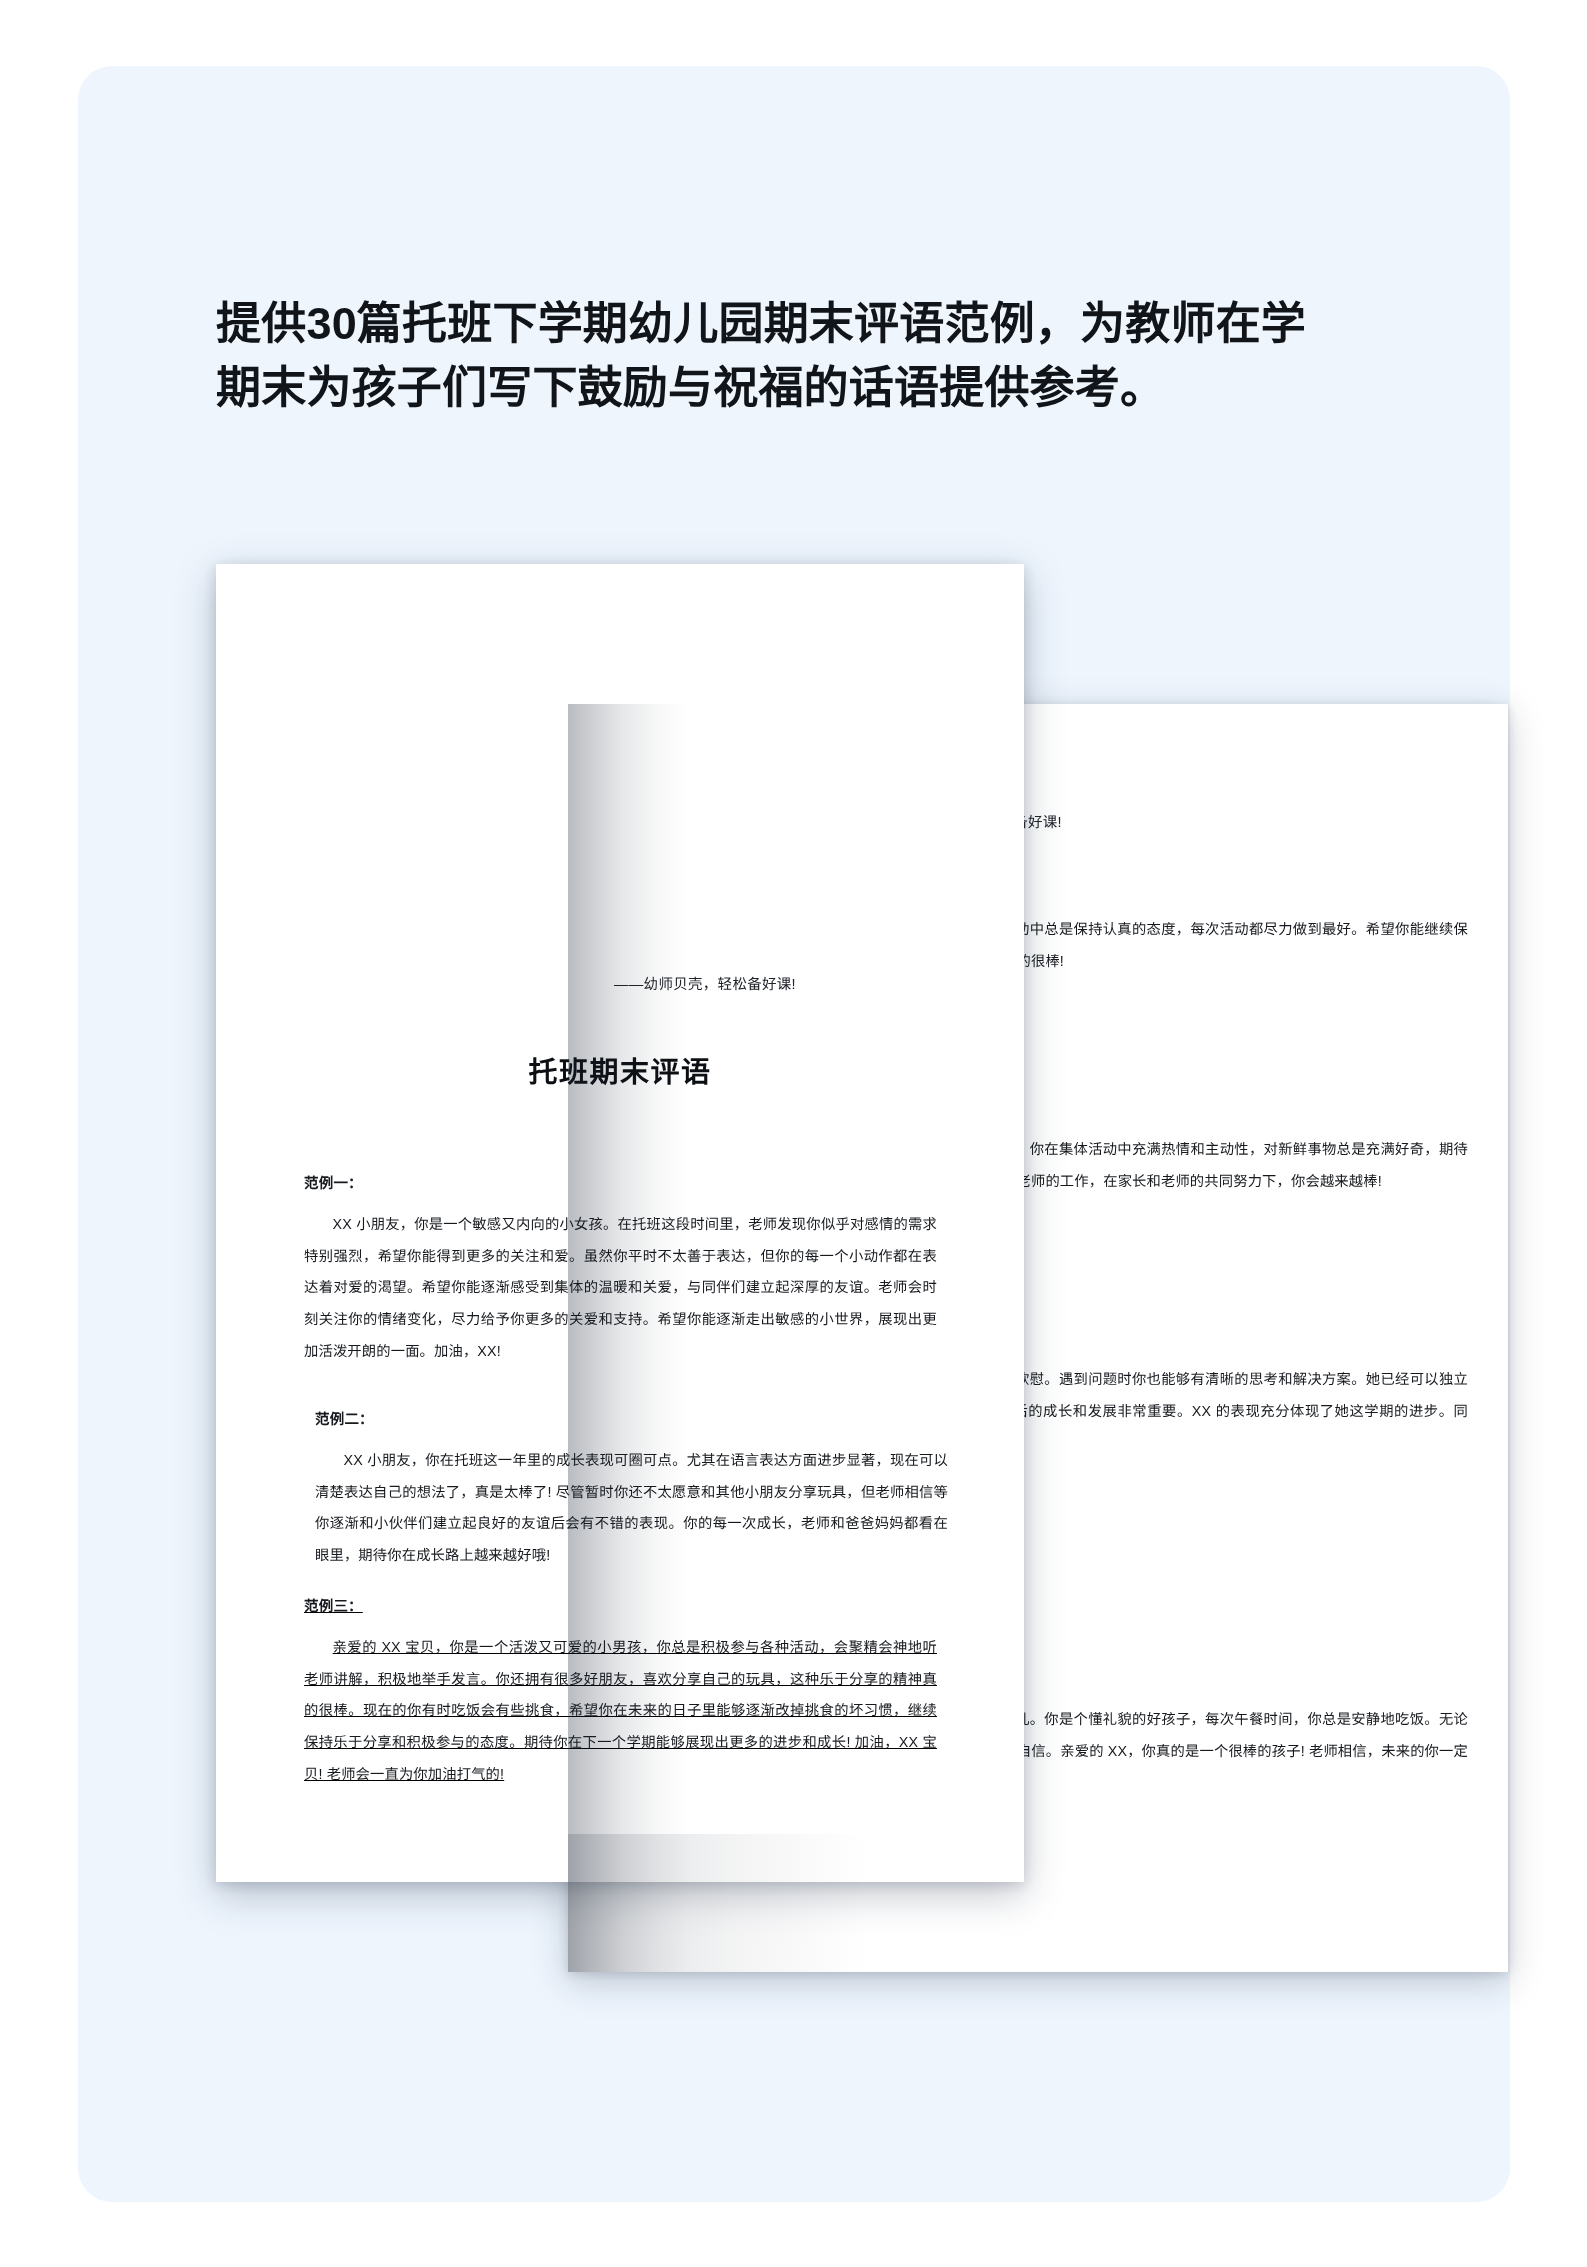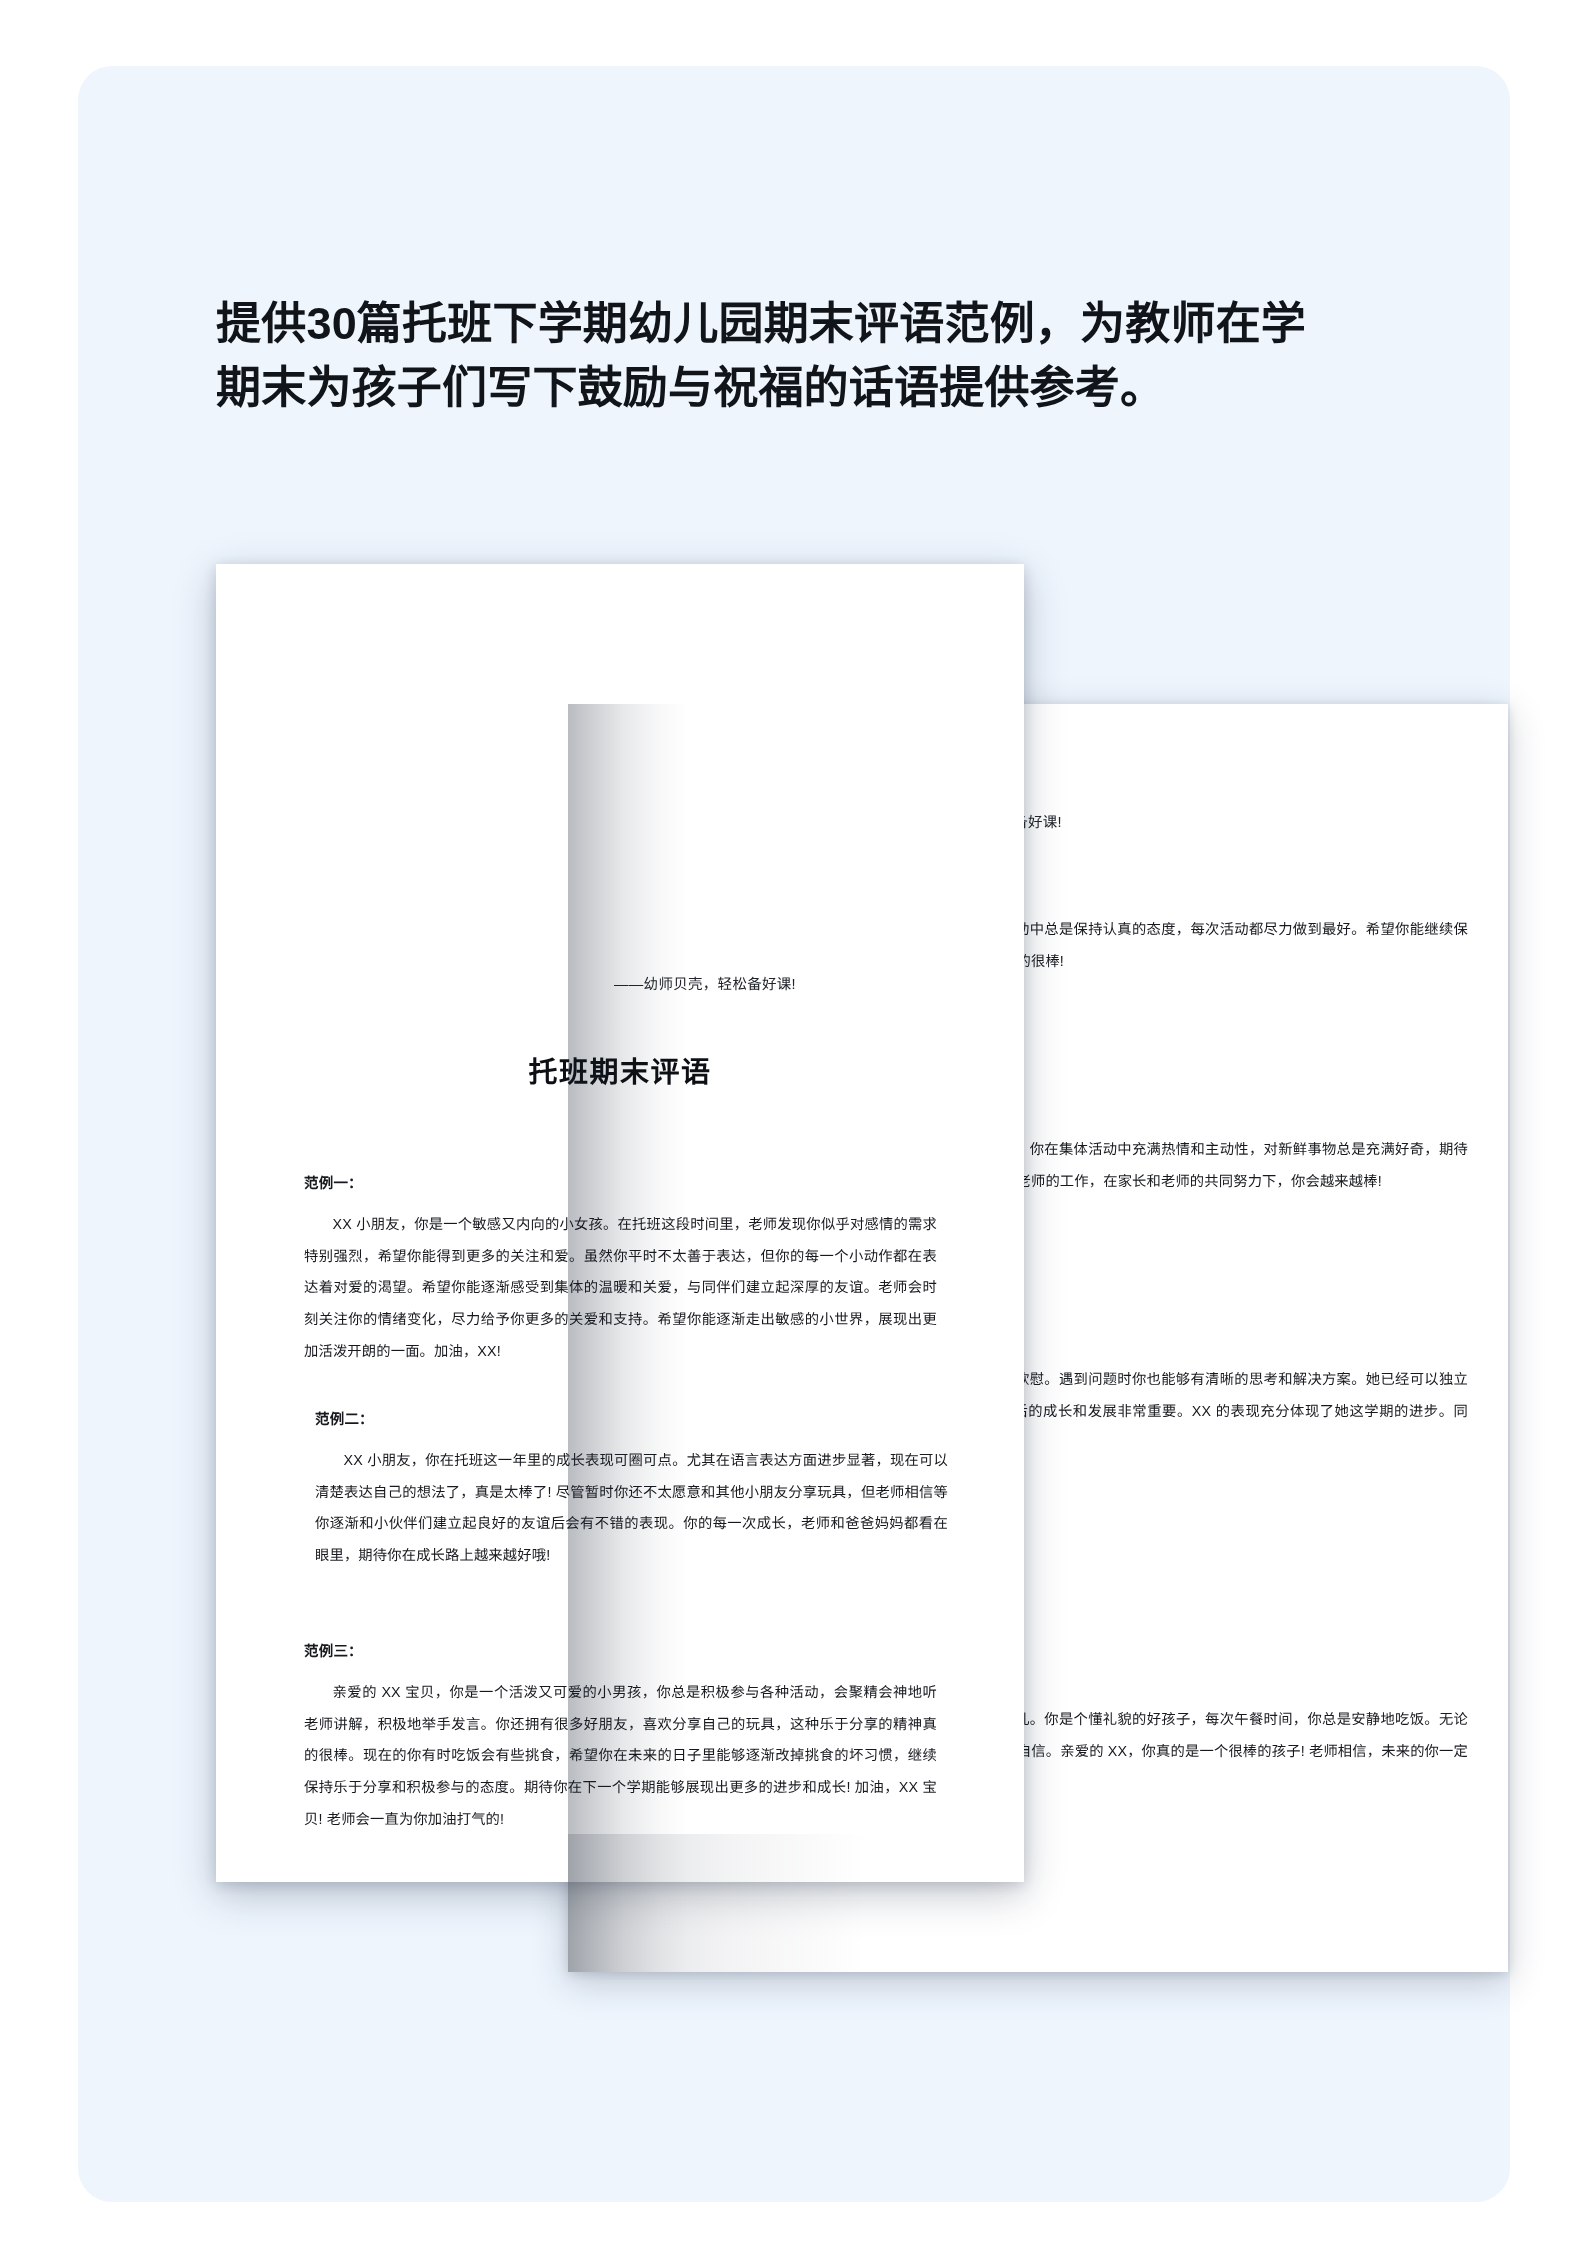--- a/index.html
+++ b/index.html
@@ -117,21 +117,21 @@
     font-size: 14.3px;
     color: #16191e;
     line-height: 2.22;
     text-align: justify;
     text-indent: 2em;
     letter-spacing: 0.15px;
     word-break: break-all;
   }
   #ex1 { top: 575px; margin-top: 32px; }
   #ex2 { top: 843px; margin-left: 11px; }
-  #ex3 { top: 1075px; }
+  #ex3 { top: 1030px; text-decoration: underline; }
 
   
   #back-inner {
     position: absolute;
     left: 0;
     top: 0;
     width: 940px;
     height: 1268px;
   }
   #back-header {

